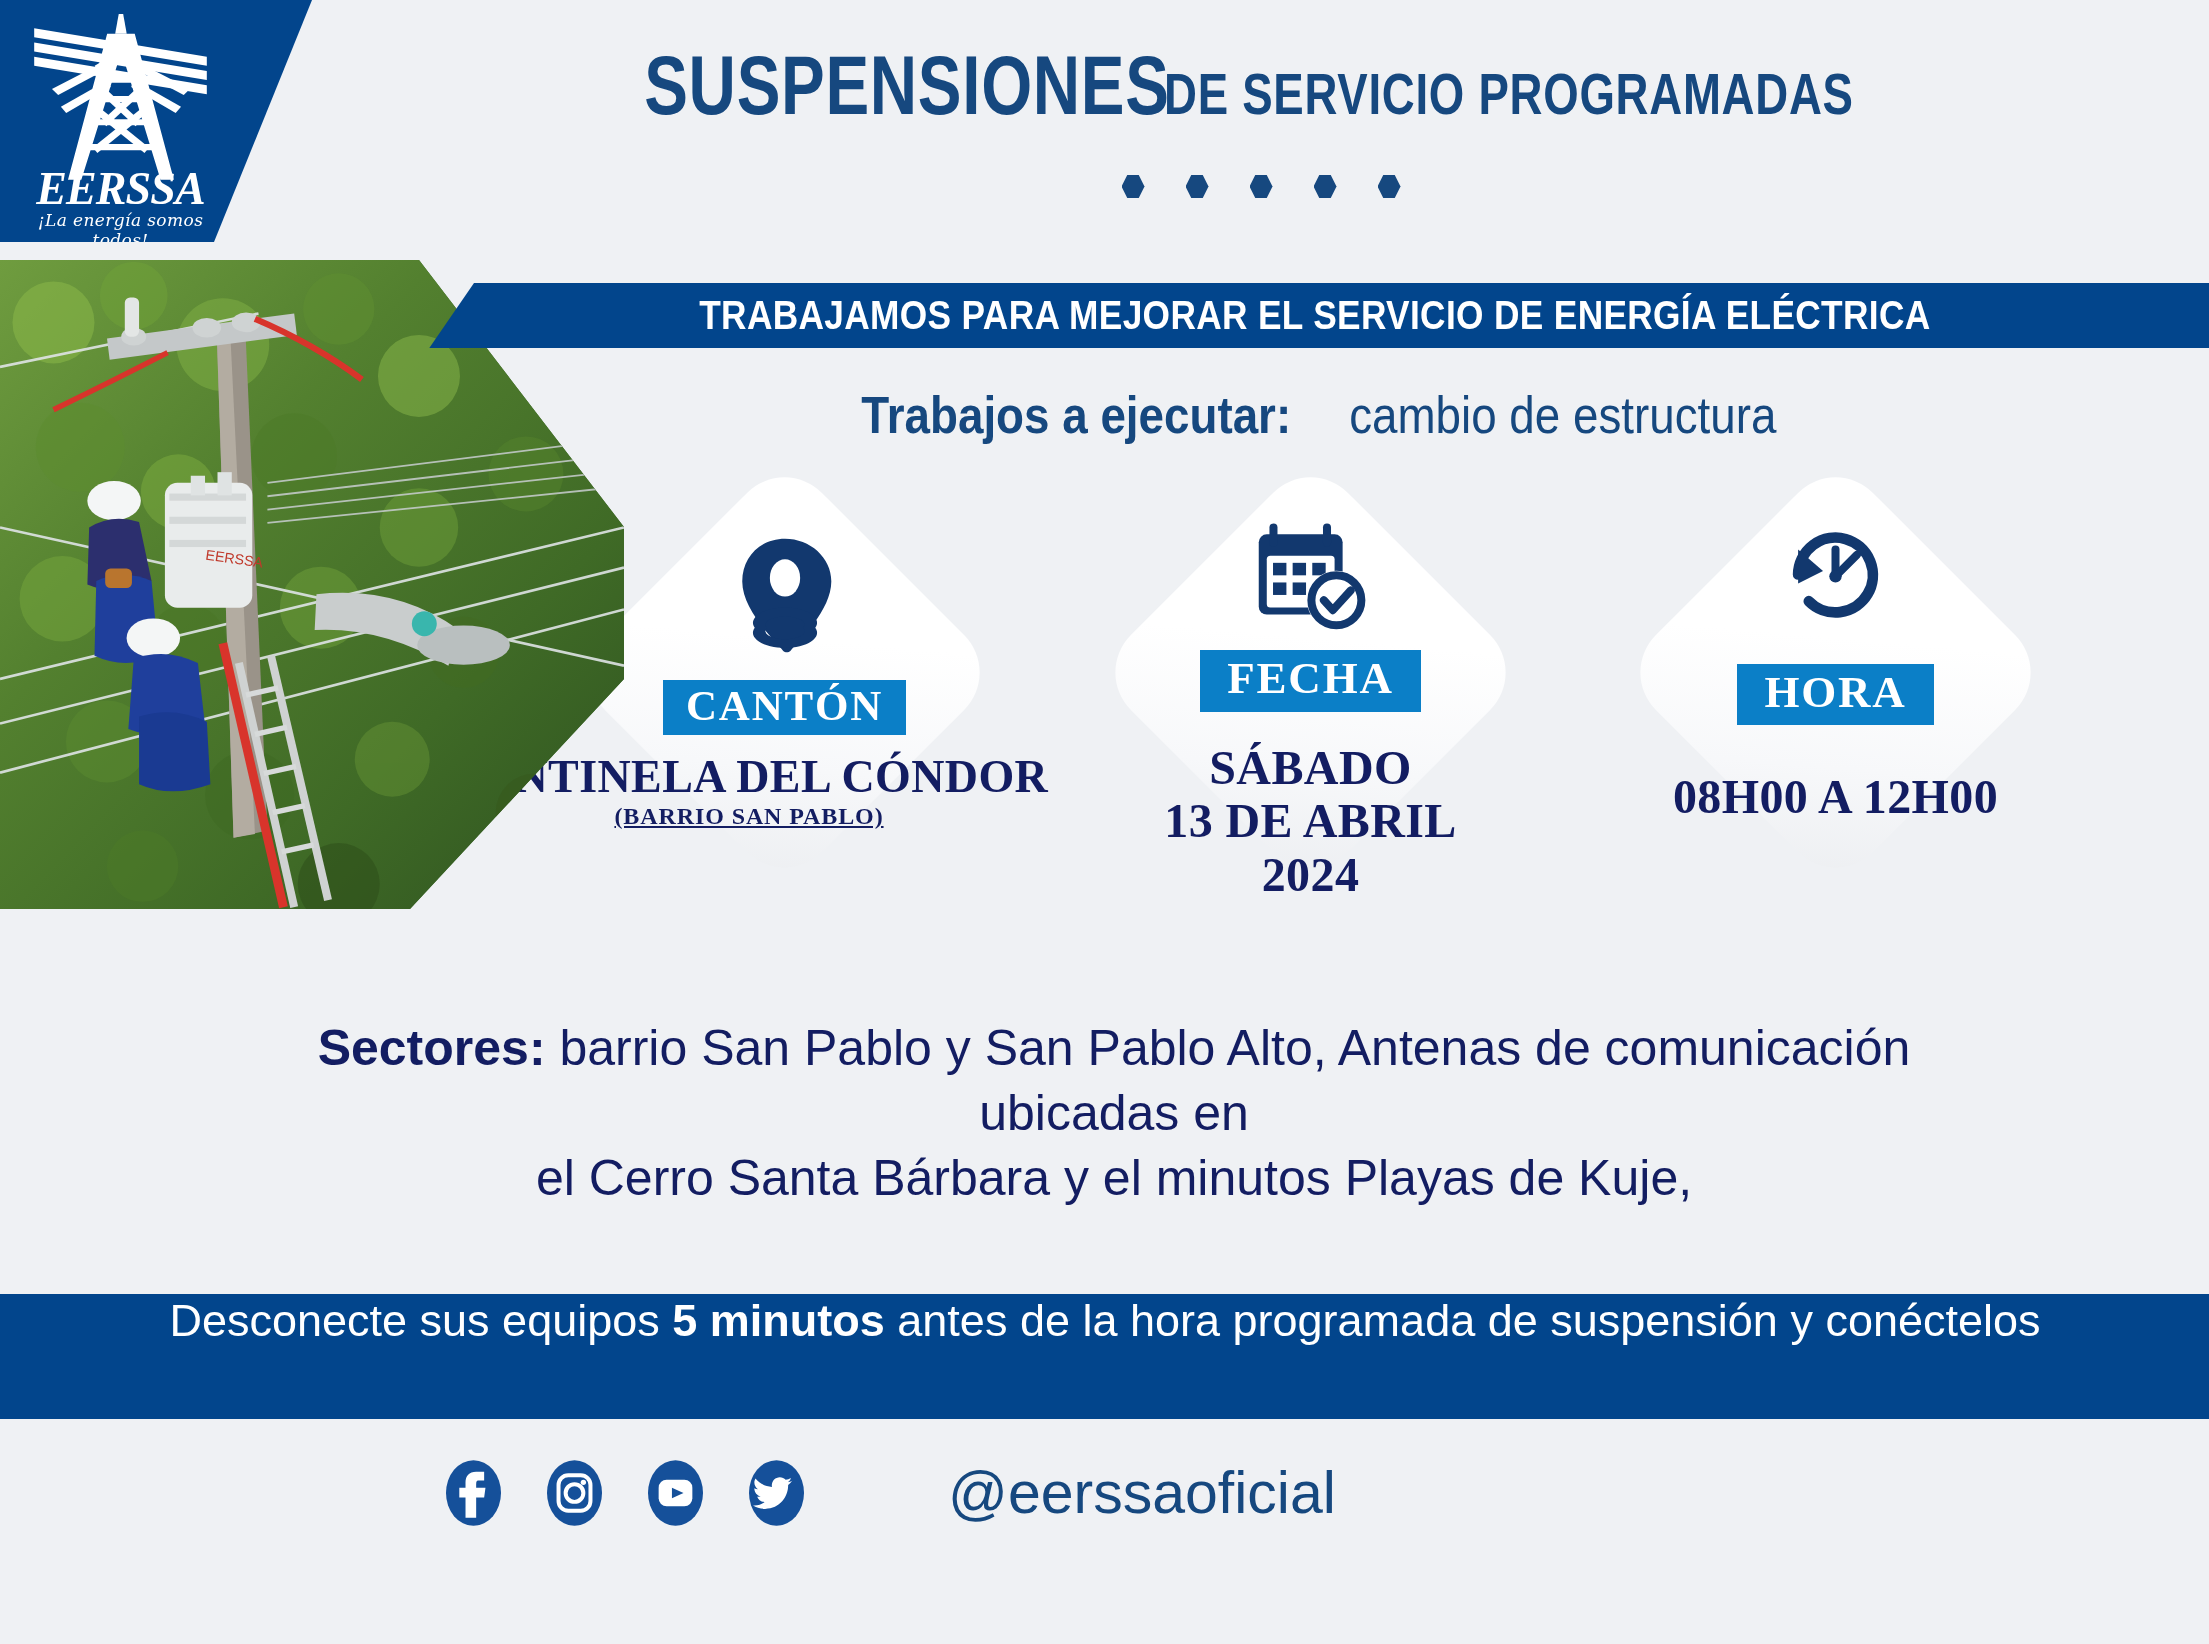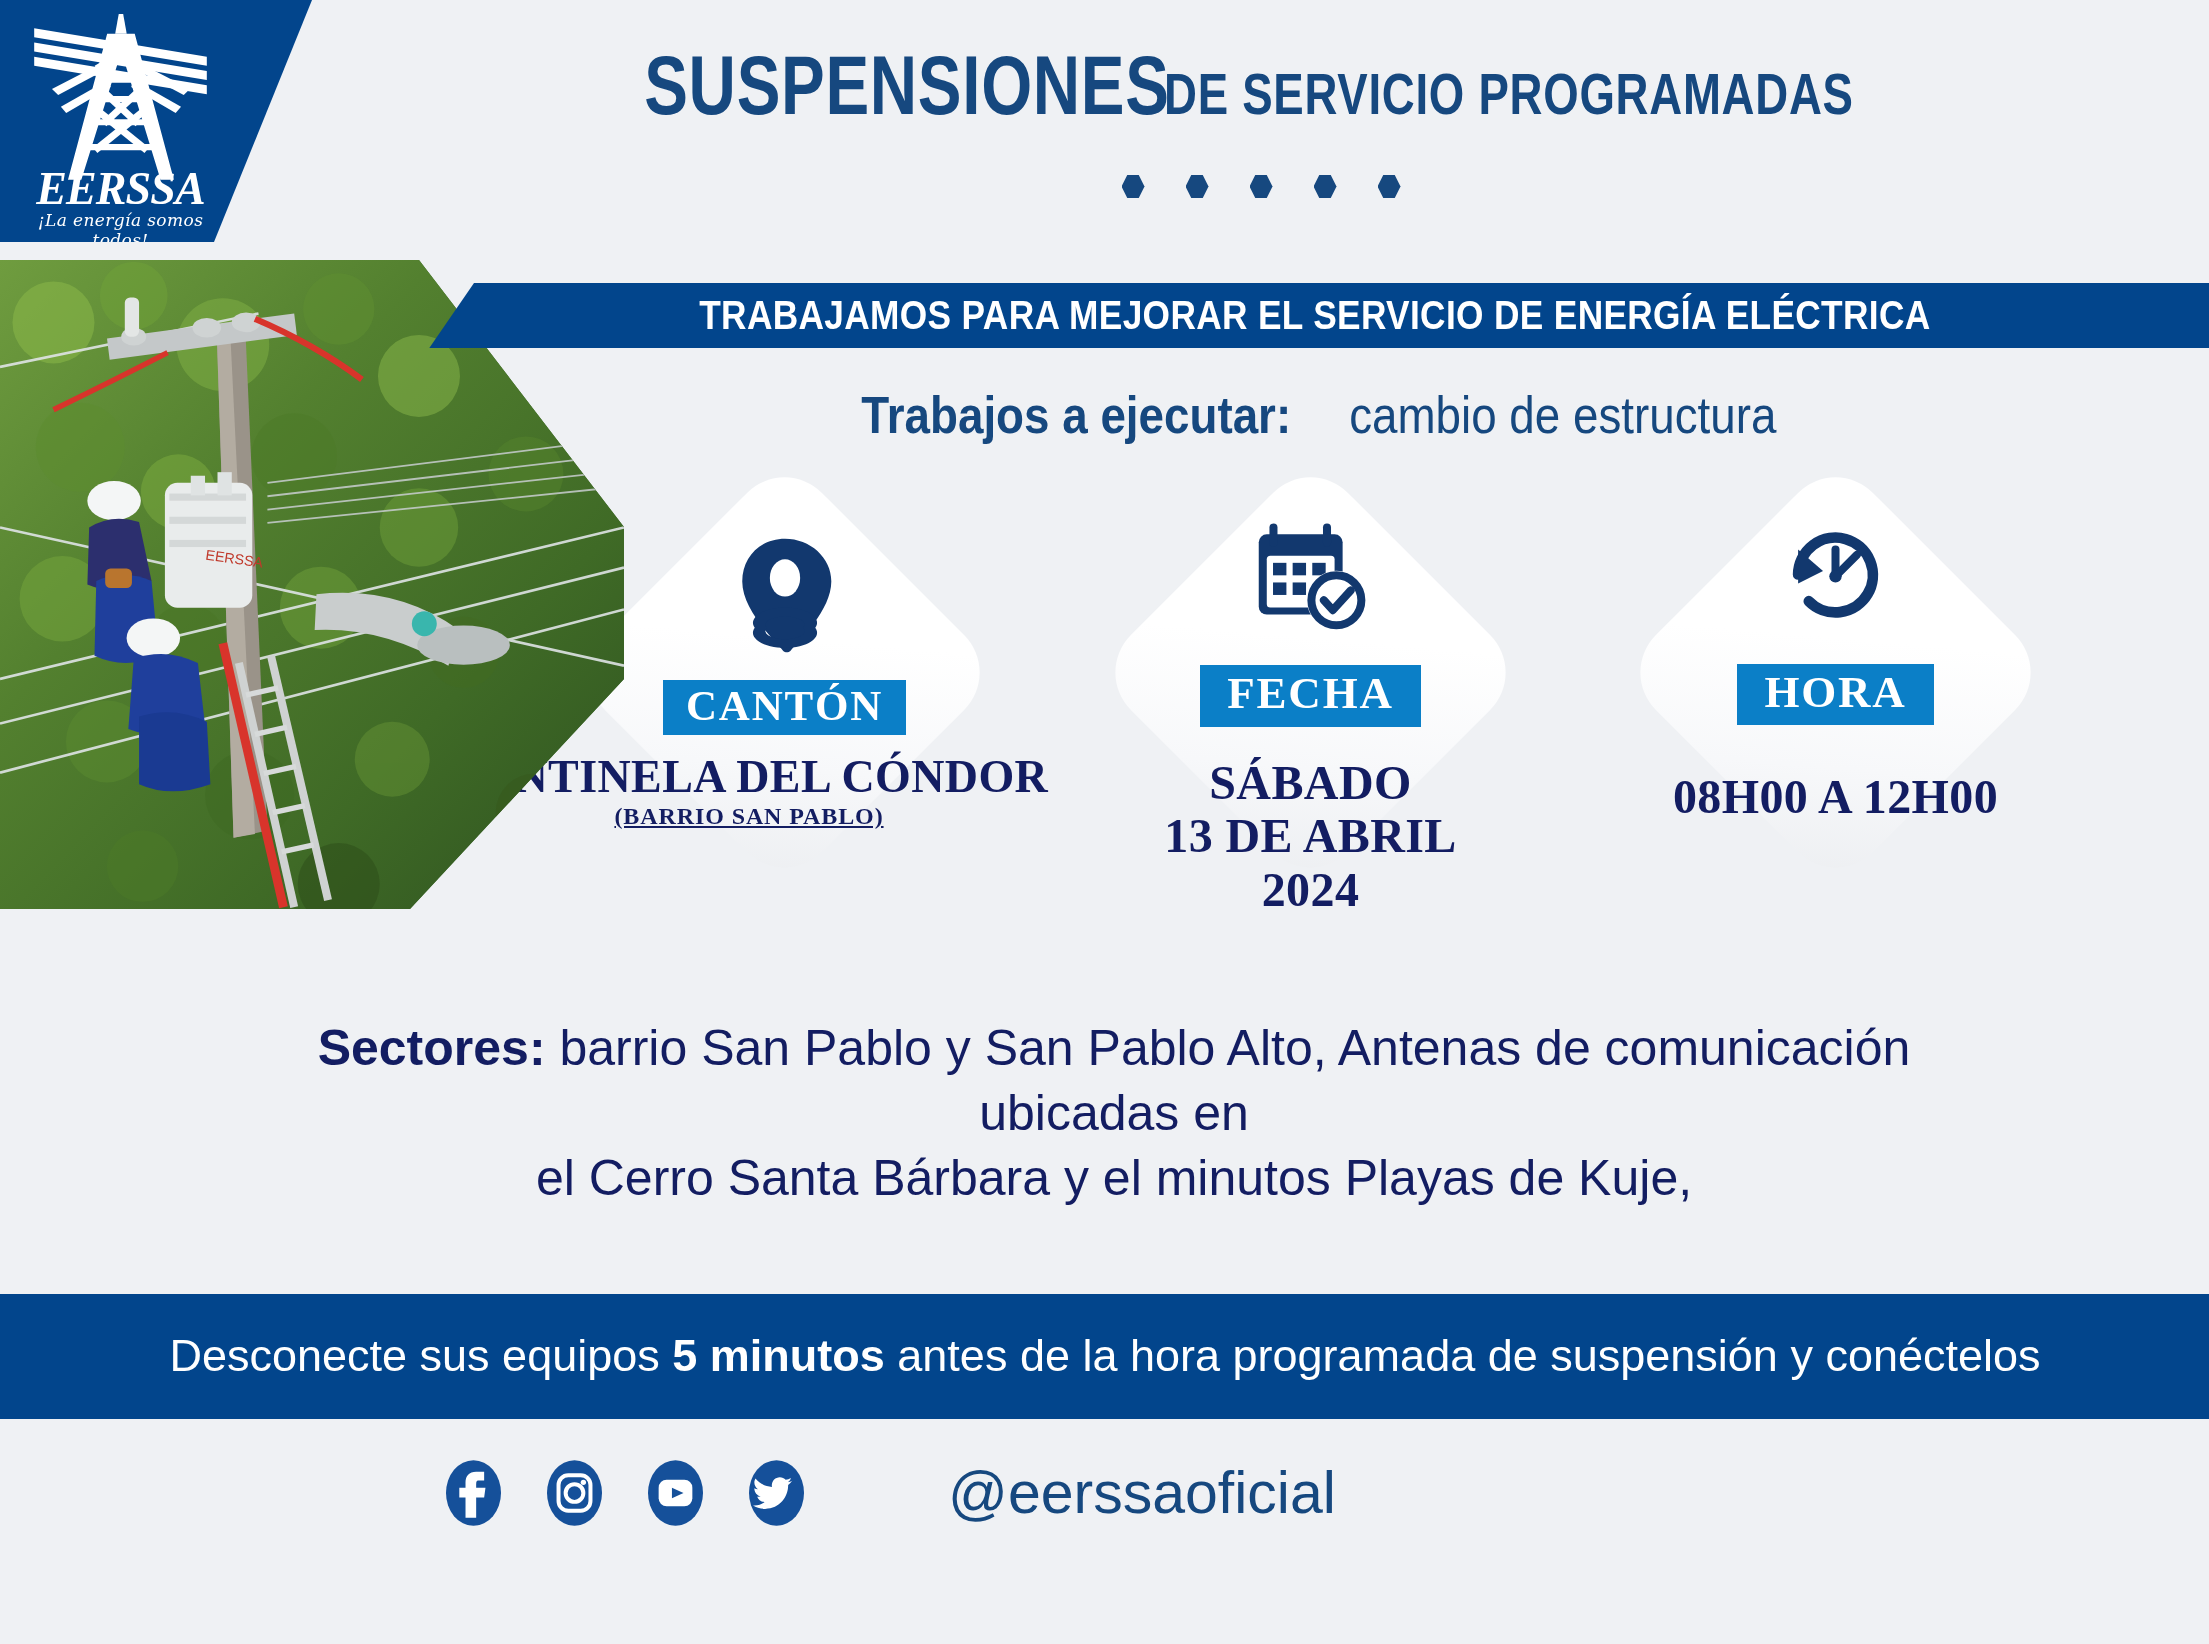--- a/index.html
+++ b/index.html
@@ -134,21 +134,21 @@
     font-size:46px;line-height:1.12;letter-spacing:0.4px;
   }
   .card-value .small{font-size:24px;letter-spacing:0.9px;text-decoration:underline;}
   .card-value .ln{display:block;}
 
   
   .card.c1 .card-icon{margin-top:36px;}
   .card.c1 .badge{margin-top:19.6px;padding:3.6px 23px 7.1px 23px;font-size:43px;}
   .card.c1 .card-value{margin-top:16px;font-size:46px;width:677px;margin-left:-71px;}
   .card.c2 .card-icon{margin-top:16px;}
-  .card.c2 .badge{margin-top:25px;}
+  .card.c2 .badge{margin-top:10px;}
   .card.c2 .card-value{margin-top:29px;font-size:48px;}
   .card.c3 .card-icon{margin-top:12.5px;}
   .card.c3 .badge{margin-top:27px;}
   .card.c3 .card-value{margin-top:45px;font-size:48px;}
 
   
   .sectores{
     position:absolute;left:214px;top:1016px;width:1800px;text-align:center;
     color:#131D62;z-index:5;line-height:1.3;
   }
@@ -158,21 +158,21 @@
   }
   .sectores span{
     font-family:"Liberation Sans Narrow","Liberation Sans",sans-serif;
     font-weight:normal;font-size:50px;display:inline;
   }
 
   
   .notice{
     position:absolute;left:0;top:1294px;width:2210px;height:125px;
     background:#02458C;z-index:5;
-    display:flex;align-items:center;justify-content:center;
+    display:flex;align-items:flex-start;justify-content:center;
   }
   .notice-line{
     color:#ffffff;text-align:center;white-space:nowrap;
     font-family:"Liberation Sans Narrow","Liberation Sans",sans-serif;
     font-size:45px;line-height:1.22;font-weight:normal;
   }
   .notice-line b{font-weight:bold;}
 
   
   .social{

